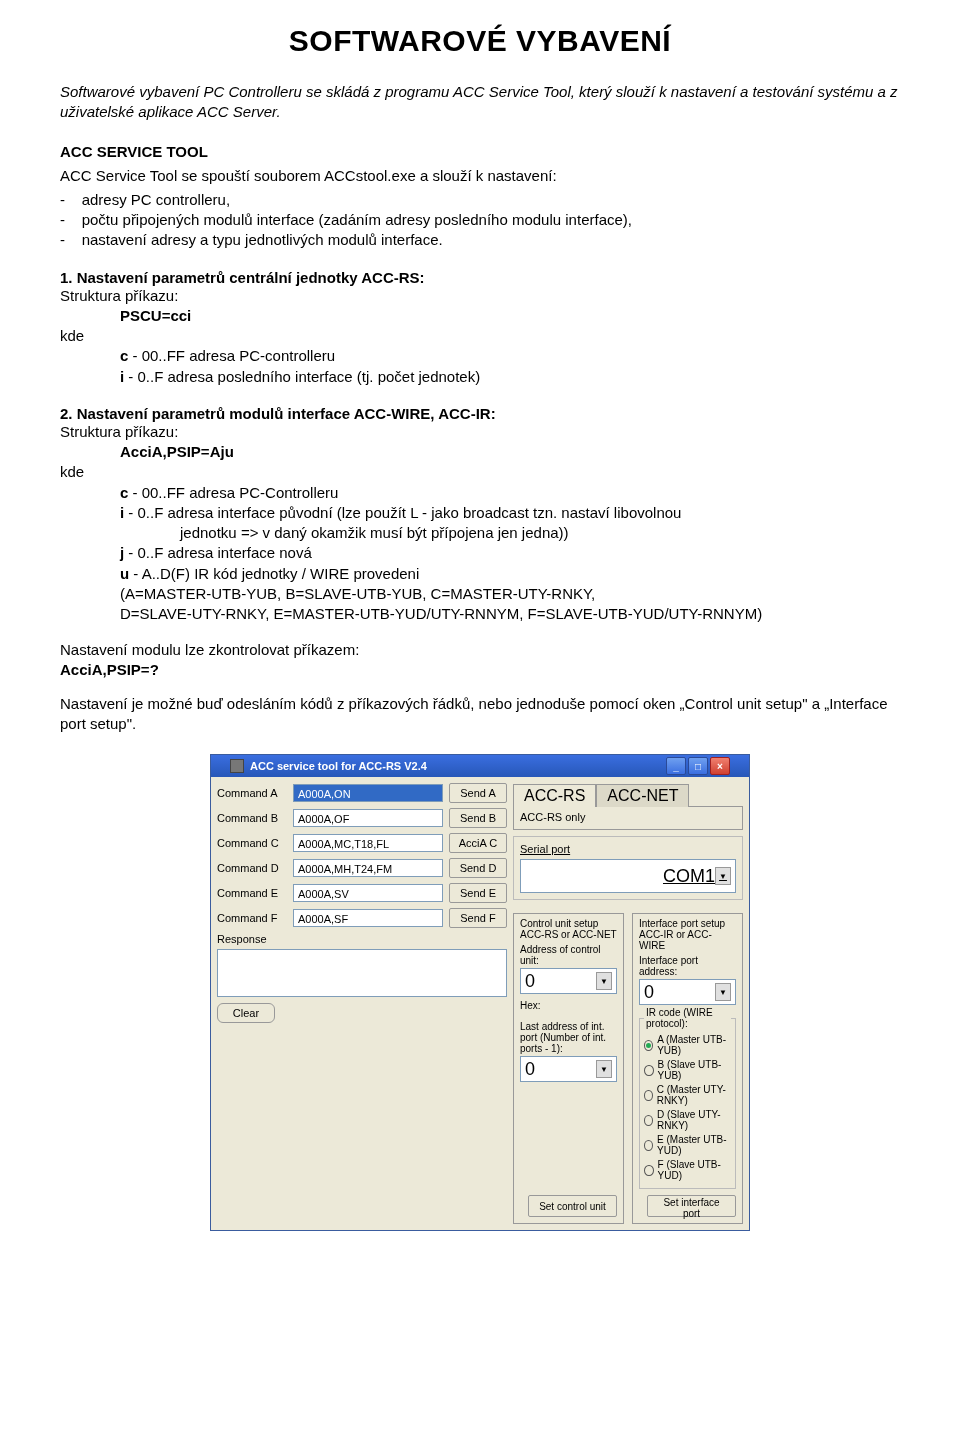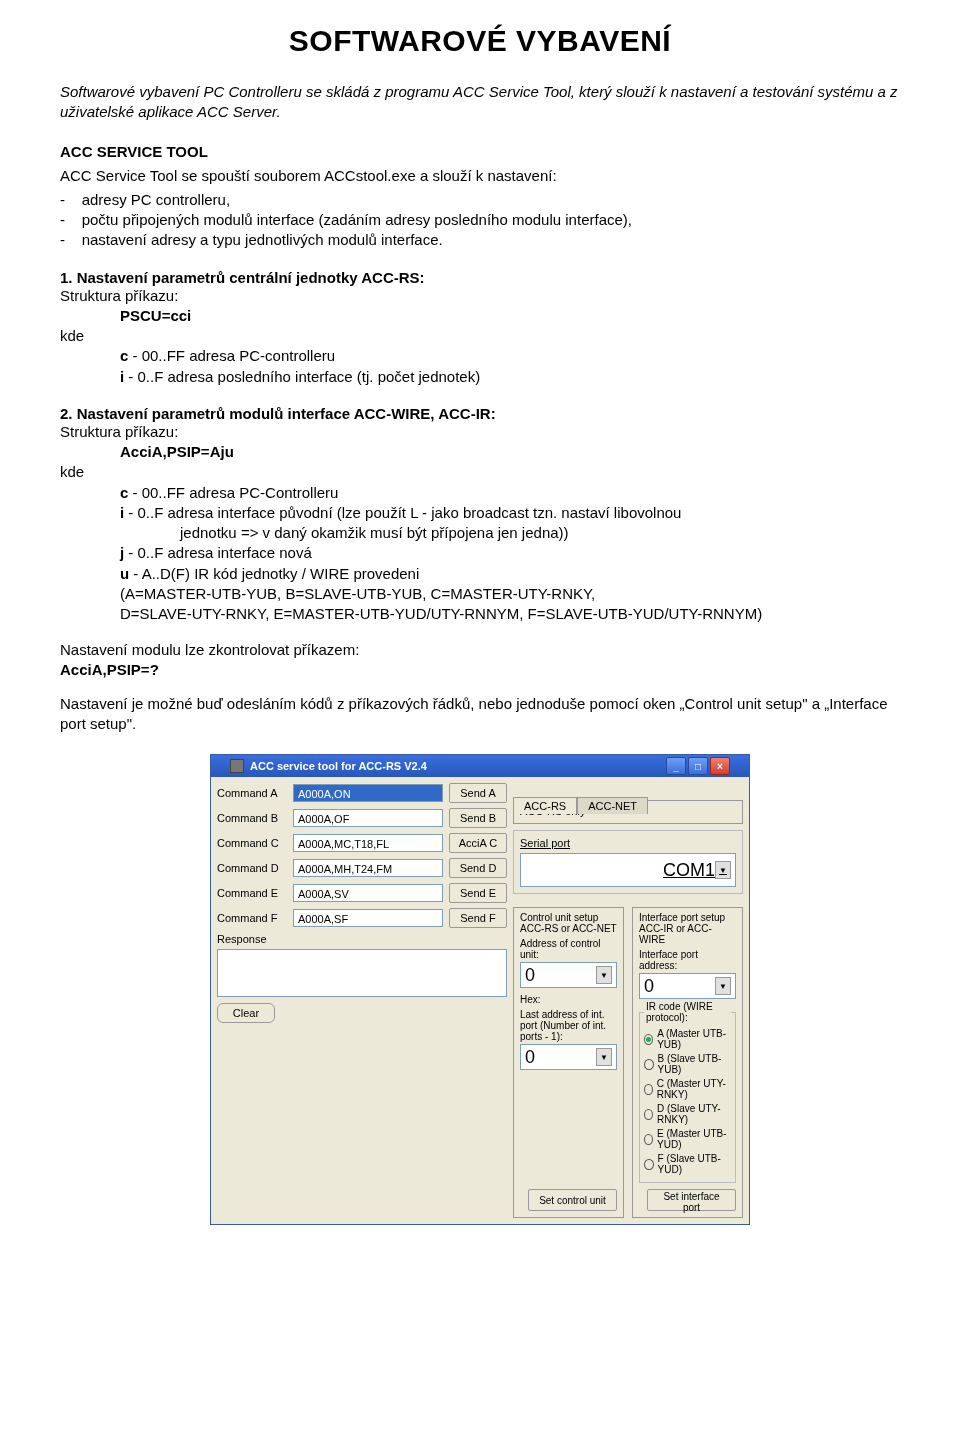--- a/index.html
+++ b/index.html
@@ -108,22 +108,22 @@
   .resp-box {
     height: 48px; border: 1px solid #7f9db9; background: #fff; margin-bottom:6px;
   }
   .clear-btn {
     width: 58px; height: 20px;
     background: #ece9d8; border: 1px solid #999; border-radius: 6px; font-size: 11px;
   }
   .tabs { display: flex; }
   .tab {
     padding: 2px 10px; border: 1px solid #999;
-    background: #ece9d8; font-size: 11px;
-    border-bottom: none; position: relative; top: 14px;
+    background: #ece9d8; font-size: 16px;
+    border-bottom: none; position: relative; top: 1px;
   }
   .tab.inactive { background:#dcd9c8; }
   .tab-panel {
     border: 1px solid #999; padding: 4px 6px 6px 6px; margin-bottom:6px;
     font-size: 11px;
   }
   .groupbox {
     border: 1px solid #bbb; padding: 6px; margin-bottom: 13px;
     position: relative;
     text-decoration: underline;
@@ -275,21 +275,21 @@
       <div class="lower-boxes">
         <div class="lower-box">
           <div>Control unit setup</div>
           <div>ACC-RS or ACC-NET</div>
           <div style="margin-top:4px">Address of control unit:</div>
           <div class="num-input">
             <span>0</span>
             <span class="select-arrow">▼</span>
           </div>
           <div class="hex-label">Hex:</div>
-          <div style="margin-top:4px">Last address of int. port (Number of int. ports - 1):</div>
+          <div style="margin-top:10px">Last address of int. port (Number of int. ports - 1):</div>
           <div class="num-input">
             <span>0</span>
             <span class="select-arrow">▼</span>
           </div>
           <button class="set-btn">Set control unit</button>
         </div>
 
         <div class="lower-box">
           <div>Interface port setup</div>
           <div>ACC-IR or ACC-WIRE</div>

